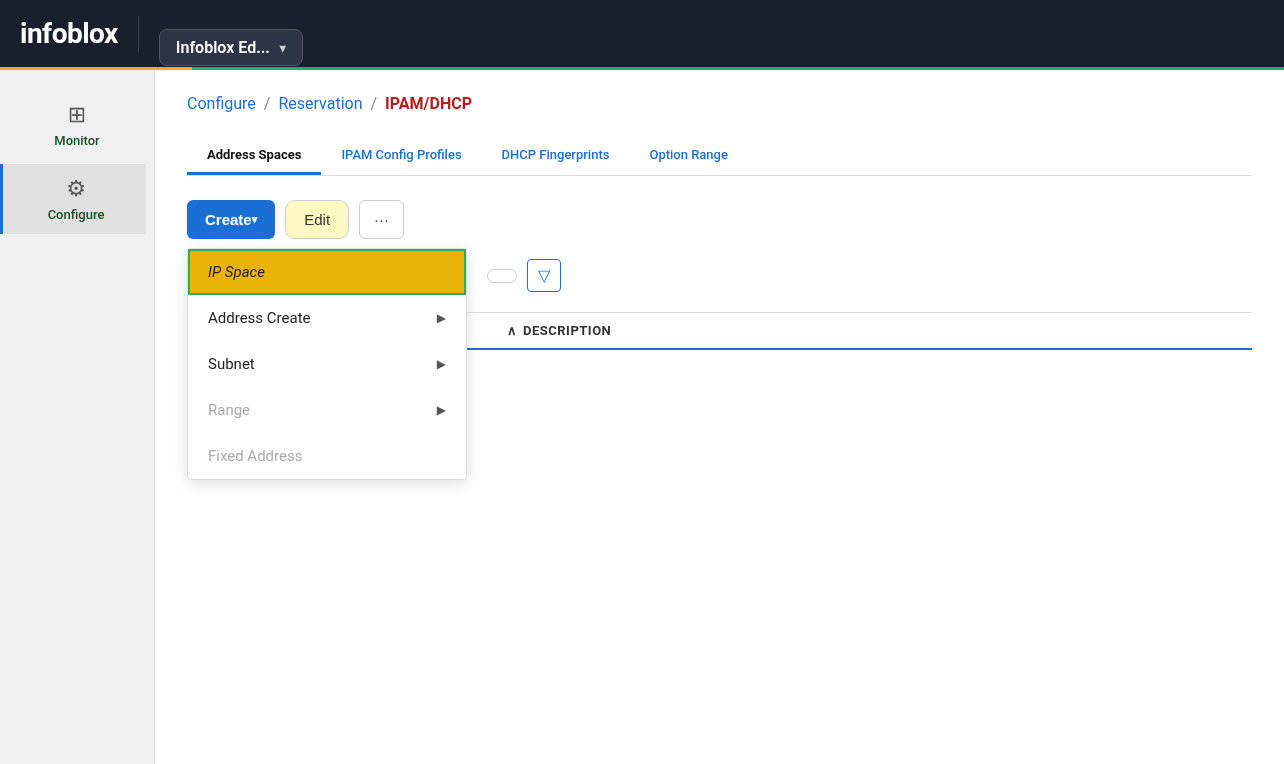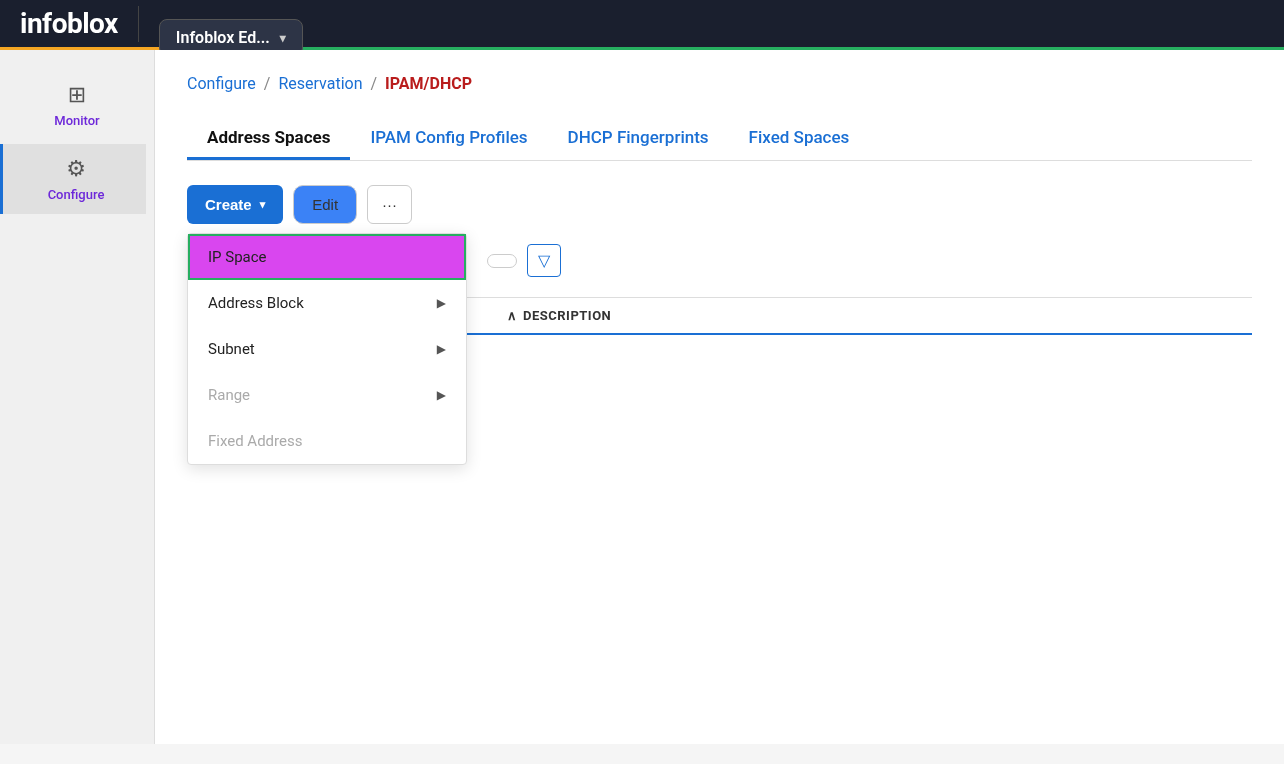--- a/index.html
+++ b/index.html
@@ -1,20 +1,20 @@
 <!DOCTYPE html>
 <html><head>
   <meta charset="utf-8">
   <style>
     * { margin: 0; padding: 0; box-sizing: border-box; }
     body { font-family: -apple-system, BlinkMacSystemFont, 'Segoe UI', Roboto, Arial, sans-serif; background: #f5f5f5; width: 1284px; height: 764px; overflow: hidden; }
 
     
     .top-nav {
-      height: 50px;
+      height: 70px;
       background: #1a1f2e;
       display: flex;
       align-items: center;
       padding: 0 20px;
       gap: 20px;
       border-bottom: 3px solid transparent;
       border-image: linear-gradient(to right, #f5a623 0%, #f5a623 15%, #27ae60 15%, #27ae60 100%) 1;
     }
     .logo-area {
       display: flex;
@@ -74,21 +74,21 @@
       margin: 0 8px;
       gap: 6px;
     }
     .sidebar-item.active {
       background: #e0e0e0;
       border-left: 3px solid #1a6fd4;
       border-radius: 0;
       margin-left: 0;
       padding-left: 11px;
     }
-    .sidebar-item-label { font-size: 13px; color: #6d28d9; font-weight: 500; }
+    .sidebar-item-label { font-size: 13px; color: #14532d; font-weight: 500; }
     .sidebar-icon { font-size: 22px; color: #555; }
 
     
     .content {
       flex: 1;
       background: white;
       padding: 24px 32px;
       overflow: hidden;
       position: relative;
     }
@@ -106,21 +106,21 @@
 
     
     .tabs {
       display: flex;
       border-bottom: 1px solid #ddd;
       margin-bottom: 24px;
       gap: 0;
     }
     .tab {
       padding: 10px 20px;
-      font-size: 17px;
+      font-size: 13px;
       cursor: pointer;
       color: #1a6fd4;
       border-bottom: 3px solid transparent;
       font-weight: 500;
     }
     .tab.active {
       color: #111;
       font-weight: 700;
       border-bottom: 3px solid #1a6fd4;
     }
@@ -136,25 +136,24 @@
       background: #1a6fd4;
       color: white;
       border: none;
       border-radius: 6px;
       padding: 10px 18px;
       font-size: 15px;
       font-weight: 600;
       cursor: pointer;
       display: flex;
       align-items: center;
-      gap: 8px;
     }
     .btn-create .btn-chevron { font-size: 11px; }
     .btn-secondary {
-      background: #3b82f6;
+      background: #fef9c3;
       color: #333;
       border: 1px solid #ccc;
       border-radius: 10px;
       padding: 10px 18px;
       font-size: 15px;
       font-weight: 500;
       cursor: pointer;
     }
     .btn-more {
       background: white;
@@ -185,23 +184,24 @@
       cursor: pointer;
       display: flex;
       align-items: center;
       justify-content: space-between;
       border: none;
       background: none;
       width: 100%;
       text-align: left;
     }
     .dropdown-item.highlighted {
-      background: #d946ef;
+      background: #eab308;
       outline: 2px solid #27ae60;
       outline-offset: -2px;
+      font-style: italic;
     }
     .dropdown-item.disabled { color: #aaa; cursor: default; }
     .dropdown-item .arrow { font-size: 12px; color: #555; }
 
     
     .filter-row {
       display: flex;
       align-items: center;
       gap: 10px;
       margin-bottom: 16px;
@@ -281,37 +281,37 @@
       <span class="breadcrumb-sep">/</span>
       <a class="breadcrumb-link">Reservation</a>
       <span class="breadcrumb-sep">/</span>
       <span class="breadcrumb-current">IPAM/DHCP</span>
     </div>
 
     <div class="tabs">
       <div class="tab active">Address Spaces</div>
       <div class="tab">IPAM Config Profiles</div>
       <div class="tab">DHCP Fingerprints</div>
-      <div class="tab">Fixed Spaces</div>
+      <div class="tab">Option Range</div>
     </div>
 
     <div class="toolbar">
       <button class="btn-create">
         <span>Create</span>
         <span class="btn-chevron">▾</span>
       </button>
       <button class="btn-secondary">Edit</button>
       <button class="btn-more">···</button>
 
       <div class="dropdown-menu">
         <div class="dropdown-item highlighted">
           <span>IP Space</span>
         </div>
         <div class="dropdown-item">
-          <span>Address Block</span>
+          <span>Address Create</span>
           <span class="arrow">▶</span>
         </div>
         <div class="dropdown-item">
           <span>Subnet</span>
           <span class="arrow">▶</span>
         </div>
         <div class="dropdown-item disabled">
           <span>Range</span>
           <span class="arrow">▶</span>
         </div>

